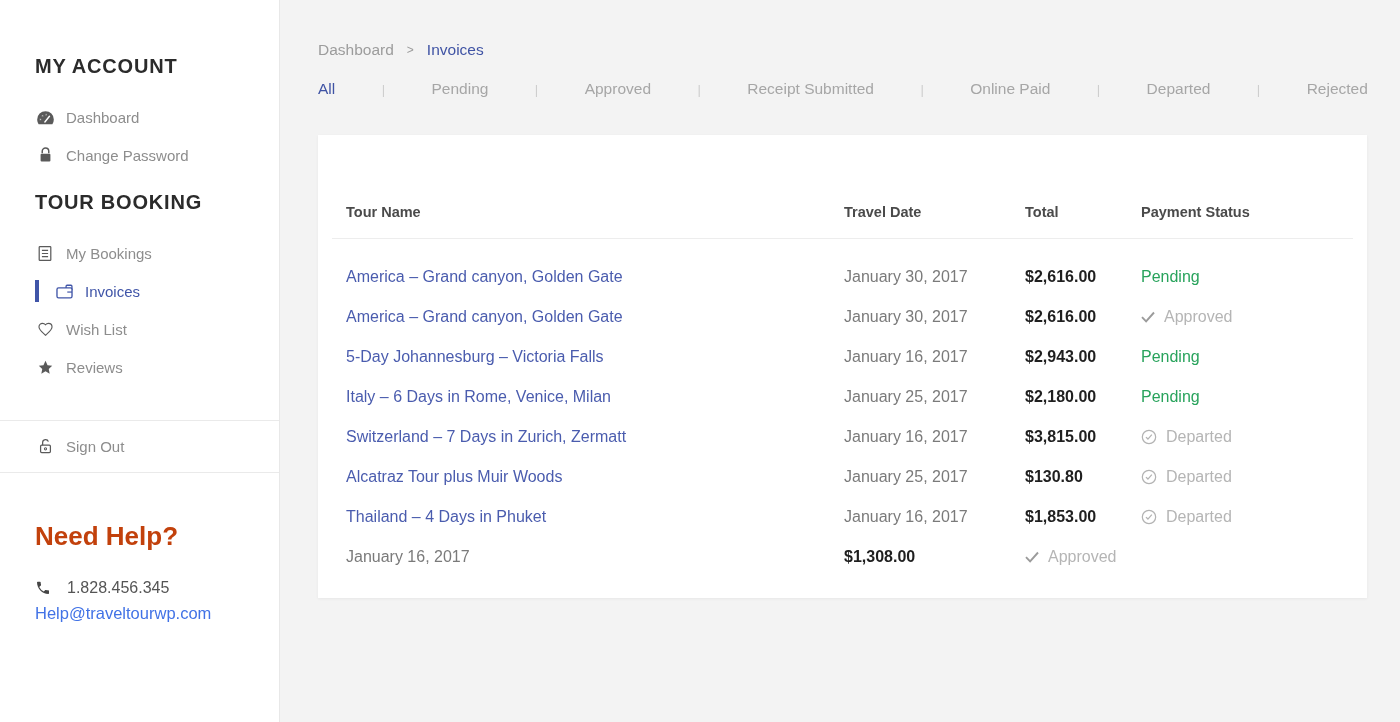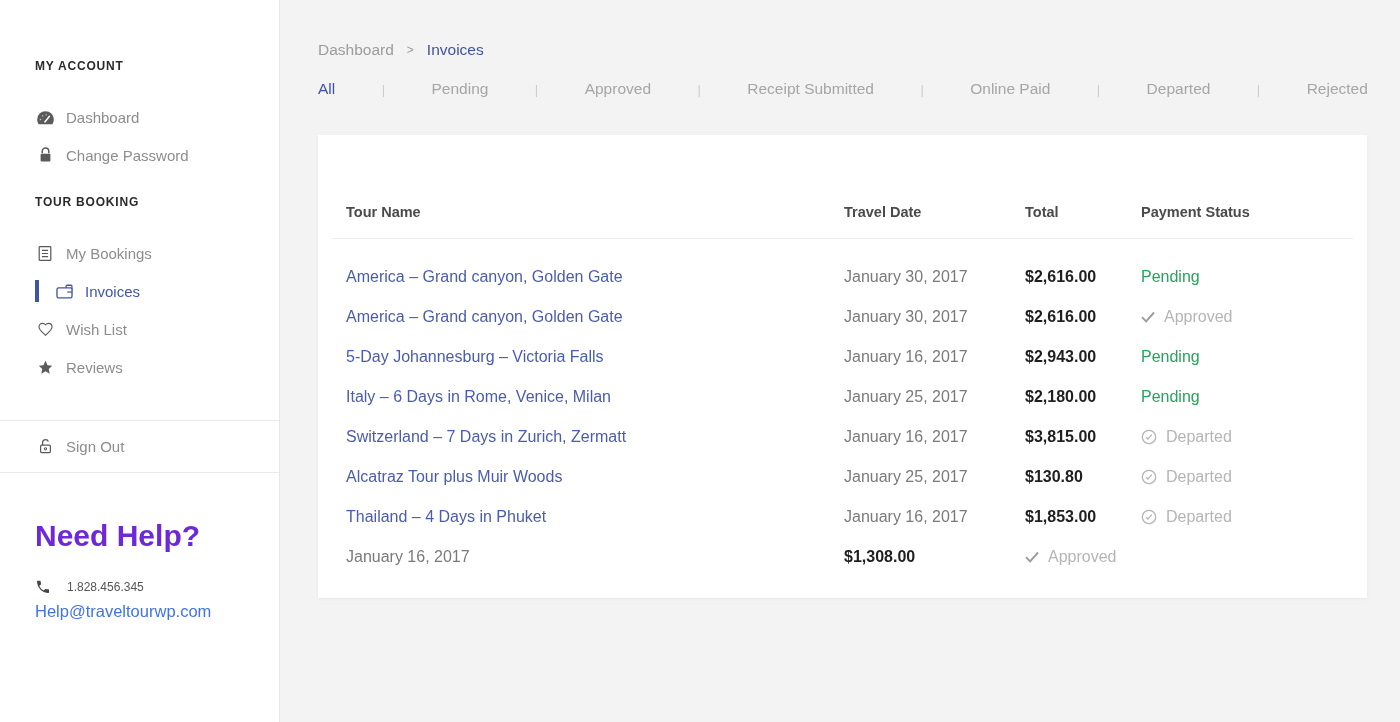--- a/index.html
+++ b/index.html
@@ -15,21 +15,21 @@
 
   
   .sidebar {
     width: 280px; min-width: 280px; height: 722px;
     background: #ffffff;
     border-right: 1px solid #e8e8e8;
     padding-top: 58px;
   }
   .section-heading {
     margin: 0 0 0 35px;
-    font-size: 12px; font-weight: 700; letter-spacing: .8px;
+    font-size: 20px; font-weight: 700; letter-spacing: .8px;
     color: #2b2b2b; line-height: 16px;
   }
   .nav-list { margin-top: 24px; }
   .nav-item {
     height: 38px; display: flex; align-items: center;
     padding-left: 35px; font-size: 15px; color: #8d8d8d; cursor: pointer;
   }
   .nav-item .icon {
     width: 20px; display: flex; justify-content: center; align-items: center;
     margin-right: 11px; color: #5a5a5a; line-height: 0;
@@ -41,25 +41,25 @@
   .nav-item.active .active-bar {
     width: 4px; height: 22px; background: #4055a8; margin-right: 15px;
   }
   .tour-booking-heading { margin-top: 20px; }
   .divider { border: none; border-top: 1px solid #eaeaea; margin: 34px 0 0 0; }
   .signout-item { margin-top: 6px; }
   .divider-2 { margin-top: 7px; }
 
   .need-help {
     margin: 48px 0 0 35px;
-    font-size: 30px; font-weight: 700; color: #6d28d9; line-height: 30px;
+    font-size: 26px; font-weight: 700; color: #c2410c; line-height: 30px;
   }
   .phone-row {
     margin: 28px 0 0 35px; display: flex; align-items: center;
-    font-size: 12px; color: #555555;
+    font-size: 16px; color: #555555;
   }
   .phone-row .icon { margin-right: 16px; line-height: 0; }
   .email-link {
     display: block; margin: 7px 0 0 35px;
     font-size: 16.5px; color: #4172e6; text-decoration: none; cursor: pointer;
   }
 
   
   .main { flex: 1; padding: 0 32px 0 38px; }
   .breadcrumb {

